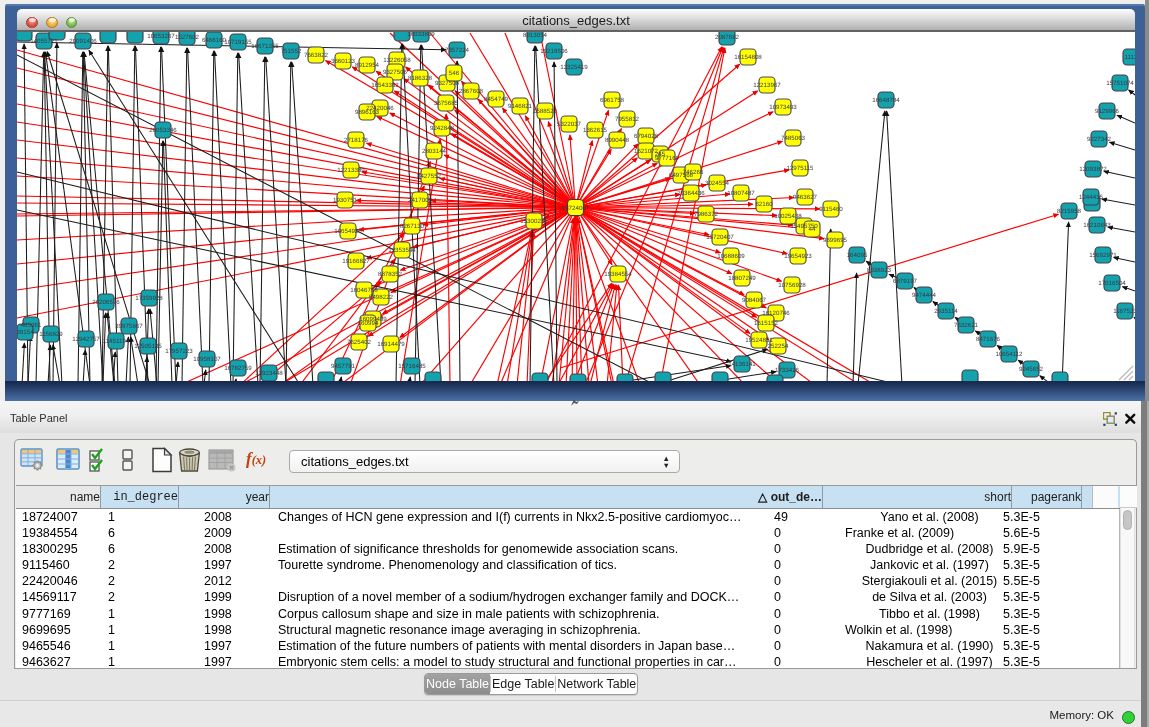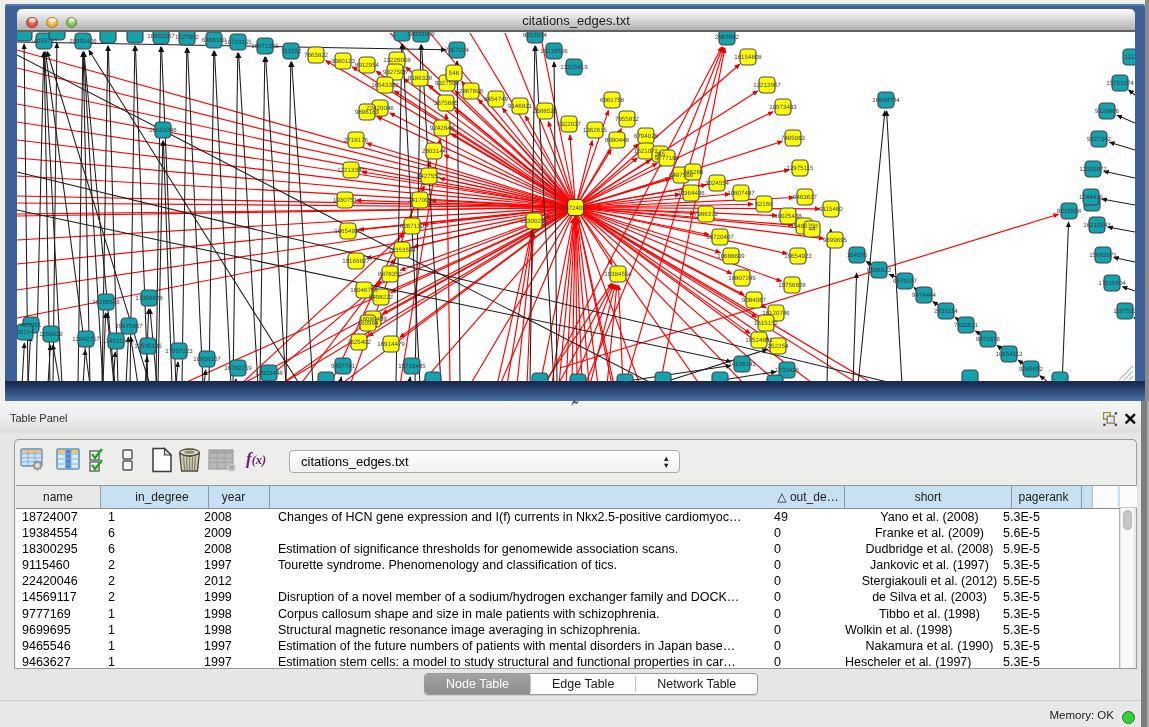--- a/index.html
+++ b/index.html
@@ -28,32 +28,32 @@
 #tphead .float{position:absolute;left:1103px;top:11px;width:14px;height:14px}
 #tphead .close{position:absolute;left:1124px;top:11px;width:13px;height:13px}
 #tpbody{position:absolute;left:14px;top:38px;width:1123px;height:230px;background:#ededeb;border:1px solid #9a9a9a;border-radius:5px 5px 0 0;border-bottom:none}
 #toolbar{position:absolute;left:0;top:0;width:100%;height:44px}
 #toolbar svg{position:absolute;top:7px}
 #dropdown{position:absolute;left:274px;top:10px;width:391px;height:23px;background:linear-gradient(#ffffff,#f1f1f1);border:1px solid #a9a9a9;border-radius:4px;font-size:13px;color:#000;line-height:21px;padding-left:11px}
 #dropdown .arr{position:absolute;right:9px;top:4px;font-size:7.5px;color:#222;line-height:7px;text-align:center}
 
 #tbl{position:absolute;left:1px;top:45px;width:1104px;height:184px;background:#fff;border-top:1px solid #999;border-right:1px solid #b5b5b5}
 #thead{position:absolute;left:0;top:0;width:1104px;height:23px;background:#c7e0f2;border-bottom:1px solid #8c8c8c;font-size:12px;color:#1d1d1d}
-#thead .h{position:absolute;top:0;height:22px;line-height:22px;text-align:center;border-right:1px solid #8e9aa5}
+#thead .h{position:absolute;top:0;height:22px;line-height:22px;text-align:right;border-right:1px solid #8e9aa5}
 #rows{position:absolute;left:0;top:23px;width:1104px;font-size:12.5px;color:#000}
 #rows .r{position:relative;height:16.1px;line-height:16.1px;white-space:nowrap}
 #rows .c{position:absolute;top:0;height:16px;overflow:hidden}
 
 #vscroll{position:absolute;left:1105px;top:68px;width:15px;height:160px;background:#f8f8f8;border-left:1px solid #e0e0e0;border-right:1px solid #e0e0e0}
 #vshead{position:absolute;left:1105px;top:45px;width:17px;height:23px;background:#fcfcfc;border-top:1px solid #999;border-bottom:1px solid #c9c9c9}
 #vscroll .thumb{position:absolute;left:2px;top:2px;width:9px;height:20px;background:#c6c6c6;border:1px solid #b2b2b2;border-radius:5px}
 #pbot{position:absolute;left:14px;top:267px;width:1123px;height:1px;background:#9a9a9a}
 
 #tabs{position:absolute;left:424px;top:272px;height:22px;border:1px solid #9b9b9b;border-radius:4px;background:#fdfdfd;box-shadow:0 1px 1px rgba(0,0,0,.12);font-size:12.5px;display:flex}
-#tabs .tab{height:20px;line-height:20px;padding:0 21px;color:#1a1a1a}
+#tabs .tab{height:20px;line-height:20px;padding:0 1px;color:#1a1a1a}
 #tabs .sel{background:linear-gradient(#a2a2a2,#8d8d8d);color:#fff;border-radius:3px 0 0 3px}
 #tabs .sep{width:1px;background:#c4c4c4;margin:2px 0}
 
 #status{position:absolute;left:0;top:299px;width:1143px;height:27px;background:#e8e8e8;border-top:1px solid #cfcfcf}
 #status .mem{position:absolute;right:29px;top:8px;font-size:11.5px;color:#1a1a1a}
 #status .dot{position:absolute;right:8px;top:10px;width:13px;height:13px;border-radius:50%;background:#2fd335;border:1.5px solid #2c6e2c}
 </style>
 </head>
 <body>
 <div id="app">
@@ -678,49 +678,49 @@
               <line x1="1" y1="15.5" x2="25" y2="15.5"></line>
               <line x1="9" y1="3" x2="9" y2="22"></line>
               <line x1="17" y1="3" x2="17" y2="22"></line>
             </g>
 <circle cx="23.5" cy="20.5" r="4" fill="#c7c7c7"></circle>
             <g stroke="#9c9c9c" stroke-width="1.4">
               <line x1="21.7" y1="18.7" x2="25.3" y2="22.3"></line>
               <line x1="25.3" y1="18.7" x2="21.7" y2="22.3"></line>
             </g>
           </svg>
-          <div style="position:absolute;left:231px;top:9px;width:40px;font-family:'Liberation Serif',serif;font-style:italic;font-weight:bold;font-size:17px;color:#701a75">f<span style="font-size:12.5px">(x)</span></div>
+          <div style="position:absolute;left:231px;top:9px;width:40px;font-family:'Liberation Serif',serif;font-style:italic;font-weight:bold;font-size:17px;color:#c2410c">f<span style="font-size:12.5px">(x)</span></div>
         <div id="dropdown">citations_edges.txt<div class="arr">▲<br>▼</div></div>
       </div>
       <div id="tbl">
         <div id="thead">
             <div class="h" style="left:0px;width:85px;background:#e8e8e8;color:#222;">name</div>
-            <div class="h" style="left:100px;width:93px;">in_degree</div>
+            <div class="h" style="left:70px;width:93px;font-family:Liberation Mono, monospace;">in_degree</div>
             <div class="h" style="left:182px;width:72px;">year</div>
-            <div class="h" style="left:756px;width:73px;">△ out_de…</div>
+            <div class="h" style="left:734px;width:73px;font-weight:bold;">△ out_de…</div>
             <div class="h" style="left:829px;width:167px;">short</div>
             <div class="h" style="left:990px;width:76px;">pagerank</div>
             <div class="h" style="left:1076px;width:26px;background:#fbfbfb;border-left:1px solid #bbb;border-right:none"></div>
           </div>
         <div id="rows">
             <div class="r">
               <div class="c" style="left:6px;width:80px">18724007</div>
               <div class="c" style="left:92px;width:60px">1</div>
               <div class="c" style="left:188px;width:60px">2008</div>
               <div class="c" style="left:262px;width:492px">Changes of HCN gene expression and I(f) currents in Nkx2.5-positive cardiomyoc…</div>
               <div class="c" style="left:758px;width:66px">49</div>
               <div class="c" style="left:829px;width:169px;text-align:center">Yano et al. (2008)</div>
               <div class="c" style="left:987px;width:90px">5.3E-5</div>
             </div>
             <div class="r">
               <div class="c" style="left:6px;width:80px">19384554</div>
               <div class="c" style="left:92px;width:60px">6</div>
               <div class="c" style="left:188px;width:60px">2009</div>
               <div class="c" style="left:758px;width:66px">0</div>
-              <div class="c" style="left:829px;width:169px;text-align:center">Franke et al. (2009)</div>
+              <div class="c" style="left:829px;width:169px;text-align:left">Franke et al. (2009)</div>
               <div class="c" style="left:987px;width:90px">5.6E-5</div>
             </div>
             <div class="r">
               <div class="c" style="left:6px;width:80px">18300295</div>
               <div class="c" style="left:92px;width:60px">6</div>
               <div class="c" style="left:188px;width:60px">2008</div>
               <div class="c" style="left:262px;width:492px">Estimation of significance thresholds for genomewide association scans.</div>
               <div class="c" style="left:758px;width:66px">0</div>
               <div class="c" style="left:829px;width:169px;text-align:center">Dudbridge et al. (2008)</div>
               <div class="c" style="left:987px;width:90px">5.9E-5</div>
@@ -732,21 +732,21 @@
               <div class="c" style="left:262px;width:492px">Tourette syndrome. Phenomenology and classification of tics.</div>
               <div class="c" style="left:758px;width:66px">0</div>
               <div class="c" style="left:829px;width:169px;text-align:center">Jankovic et al. (1997)</div>
               <div class="c" style="left:987px;width:90px">5.3E-5</div>
             </div>
             <div class="r">
               <div class="c" style="left:6px;width:80px">22420046</div>
               <div class="c" style="left:92px;width:60px">2</div>
               <div class="c" style="left:188px;width:60px">2012</div>
               <div class="c" style="left:758px;width:66px">0</div>
-              <div class="c" style="left:829px;width:169px;text-align:center">Stergiakouli et al. (2012)</div>
+              <div class="c" style="left:829px;width:169px;text-align:center">Stergiakouli et al. (2015)</div>
               <div class="c" style="left:987px;width:90px">5.5E-5</div>
             </div>
             <div class="r">
               <div class="c" style="left:6px;width:80px">14569117</div>
               <div class="c" style="left:92px;width:60px">2</div>
               <div class="c" style="left:188px;width:60px">1999</div>
               <div class="c" style="left:262px;width:492px">Disruption of a novel member of a sodium/hydrogen exchanger family and DOCK…</div>
               <div class="c" style="left:758px;width:66px">0</div>
               <div class="c" style="left:829px;width:169px;text-align:center">de Silva et al. (2003)</div>
               <div class="c" style="left:987px;width:90px">5.3E-5</div>
@@ -775,23 +775,23 @@
               <div class="c" style="left:188px;width:60px">1997</div>
               <div class="c" style="left:262px;width:492px">Estimation of the future numbers of patients with mental disorders in Japan base…</div>
               <div class="c" style="left:758px;width:66px">0</div>
               <div class="c" style="left:829px;width:169px;text-align:center">Nakamura et al. (1990)</div>
               <div class="c" style="left:987px;width:90px">5.3E-5</div>
             </div>
             <div class="r">
               <div class="c" style="left:6px;width:80px">9463627</div>
               <div class="c" style="left:92px;width:60px">1</div>
               <div class="c" style="left:188px;width:60px">1997</div>
-              <div class="c" style="left:262px;width:492px">Estimation stem cells: a model to study structural and functional properties in car…</div>
+              <div class="c" style="left:262px;width:492px">Embryonic stem cells: a model to study structural and functional properties in car…</div>
               <div class="c" style="left:758px;width:66px">0</div>
-              <div class="c" style="left:829px;width:169px;">Hescheler et al. (1997)</div>
+              <div class="c" style="left:829px;width:169px;text-align:center">Hescheler et al. (1997)</div>
               <div class="c" style="left:987px;width:90px">5.3E-5</div>
             </div>
           </div>
       </div>
       <div id="vshead"></div>
         <div id="vscroll">
           <div class="thumb"></div>
         </div>
     </div>
     <div id="pbot"></div>

